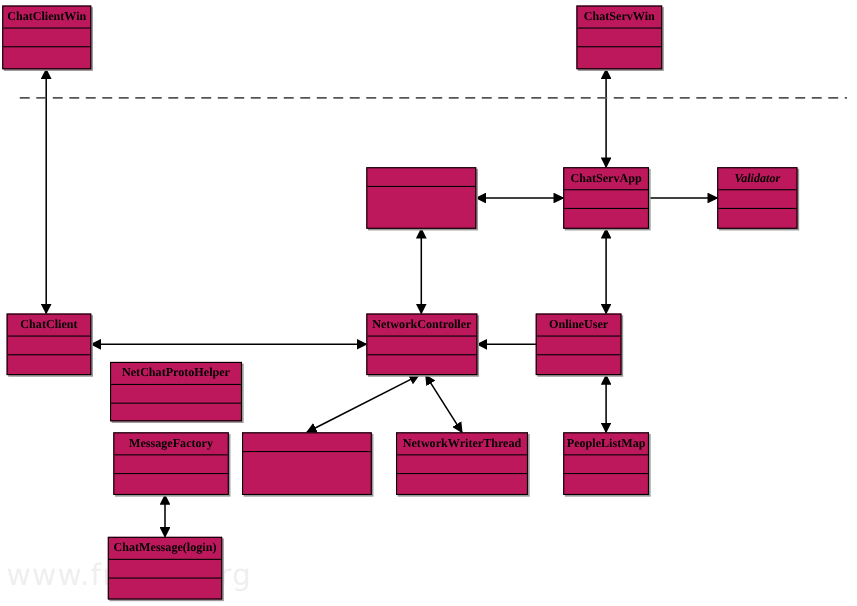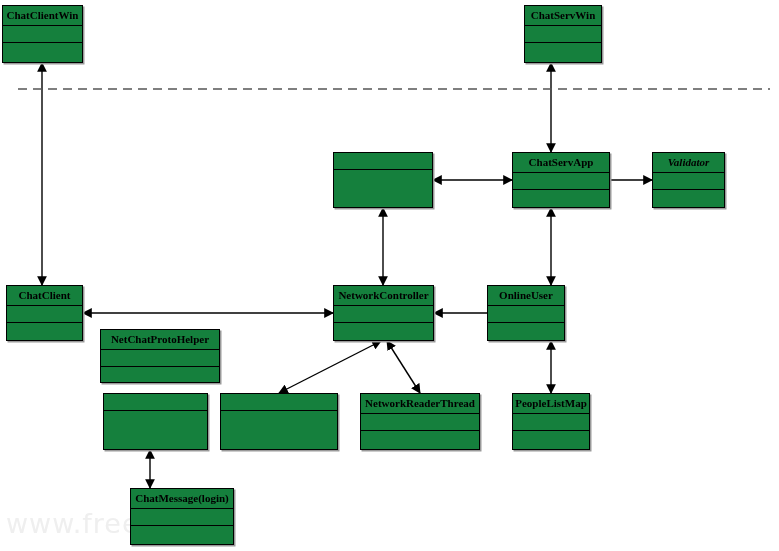--- a/index.html
+++ b/index.html
@@ -19,21 +19,21 @@
   #edge-layer {
     position: absolute;
     left: 0;
     top: 0;
     width: 779px;
     height: 551px;
   }
   .uml-class {
     position: absolute;
     box-sizing: border-box;
-    background: #15803d;
+    background: #be185d;
     border: 1px solid #000000;
     box-shadow: 1.5px 1.5px 0 0 #9a9a9a;
     z-index: 5;
   }
   .uml-name {
     box-sizing: border-box;
     height: 20px;
     line-height: 19px;
     text-align: center;
     font-weight: bold;
@@ -106,21 +106,21 @@
       </div>
       <div class="uml-class" style="left: 524px; top: 5px; width: 78px; height: 58px;">
         <div class="uml-name">ChatServWin</div>
         <div class="uml-attrs"></div>
         <div class="uml-ops"></div>
       </div>
       <div class="uml-class" style="left: 333px; top: 152px; width: 100px; height: 56px;">
         <div class="uml-attrs"></div>
         <div class="uml-ops"></div>
       </div>
-      <div class="uml-class" style="left: 512px; top: 152px; width: 98px; height: 56px;">
+      <div class="uml-class" style="left: 512px; top: 152px; width: 78px; height: 56px;">
         <div class="uml-name">ChatServApp</div>
         <div class="uml-attrs"></div>
         <div class="uml-ops"></div>
       </div>
       <div class="uml-class" style="left: 652px; top: 152px; width: 73px; height: 56px; font-style: italic;">
         <div class="uml-name">Validator</div>
         <div class="uml-attrs"></div>
         <div class="uml-ops"></div>
       </div>
       <div class="uml-class" style="left: 6px; top: 285px; width: 77px; height: 56px;">
@@ -137,37 +137,38 @@
         <div class="uml-name">OnlineUser</div>
         <div class="uml-attrs"></div>
         <div class="uml-ops"></div>
       </div>
       <div class="uml-class" style="left: 100px; top: 329px; width: 120px; height: 54px;">
         <div class="uml-name">NetChatProtoHelper</div>
         <div class="uml-attrs"></div>
         <div class="uml-ops"></div>
       </div>
       <div class="uml-class" style="left: 103px; top: 393px; width: 105px; height: 57px;">
+        <div class="uml-name">MessageFactory</div>
         <div class="uml-attrs"></div>
         <div class="uml-ops"></div>
       </div>
       <div class="uml-class" style="left: 220px; top: 393px; width: 118px; height: 57px;">
         <div class="uml-attrs"></div>
         <div class="uml-ops"></div>
       </div>
       <div class="uml-class" style="left: 360px; top: 393px; width: 120px; height: 57px;">
-        <div class="uml-name">NetworkReaderThread</div>
+        <div class="uml-name">NetworkWriterThread</div>
         <div class="uml-attrs"></div>
         <div class="uml-ops"></div>
       </div>
       <div class="uml-class" style="left: 512px; top: 393px; width: 78px; height: 57px;">
         <div class="uml-name">PeopleListMap</div>
         <div class="uml-attrs"></div>
         <div class="uml-ops"></div>
       </div>
-      <div class="uml-class" style="left: 98px; top: 488px; width: 104px; height: 57px; margin-left: 32px;">
+      <div class="uml-class" style="left: 98px; top: 488px; width: 104px; height: 57px;">
         <div class="uml-name">ChatMessage(login)</div>
         <div class="uml-attrs"></div>
         <div class="uml-ops"></div>
       </div>
     </div>
 
 </div>
 
 </body></html>

